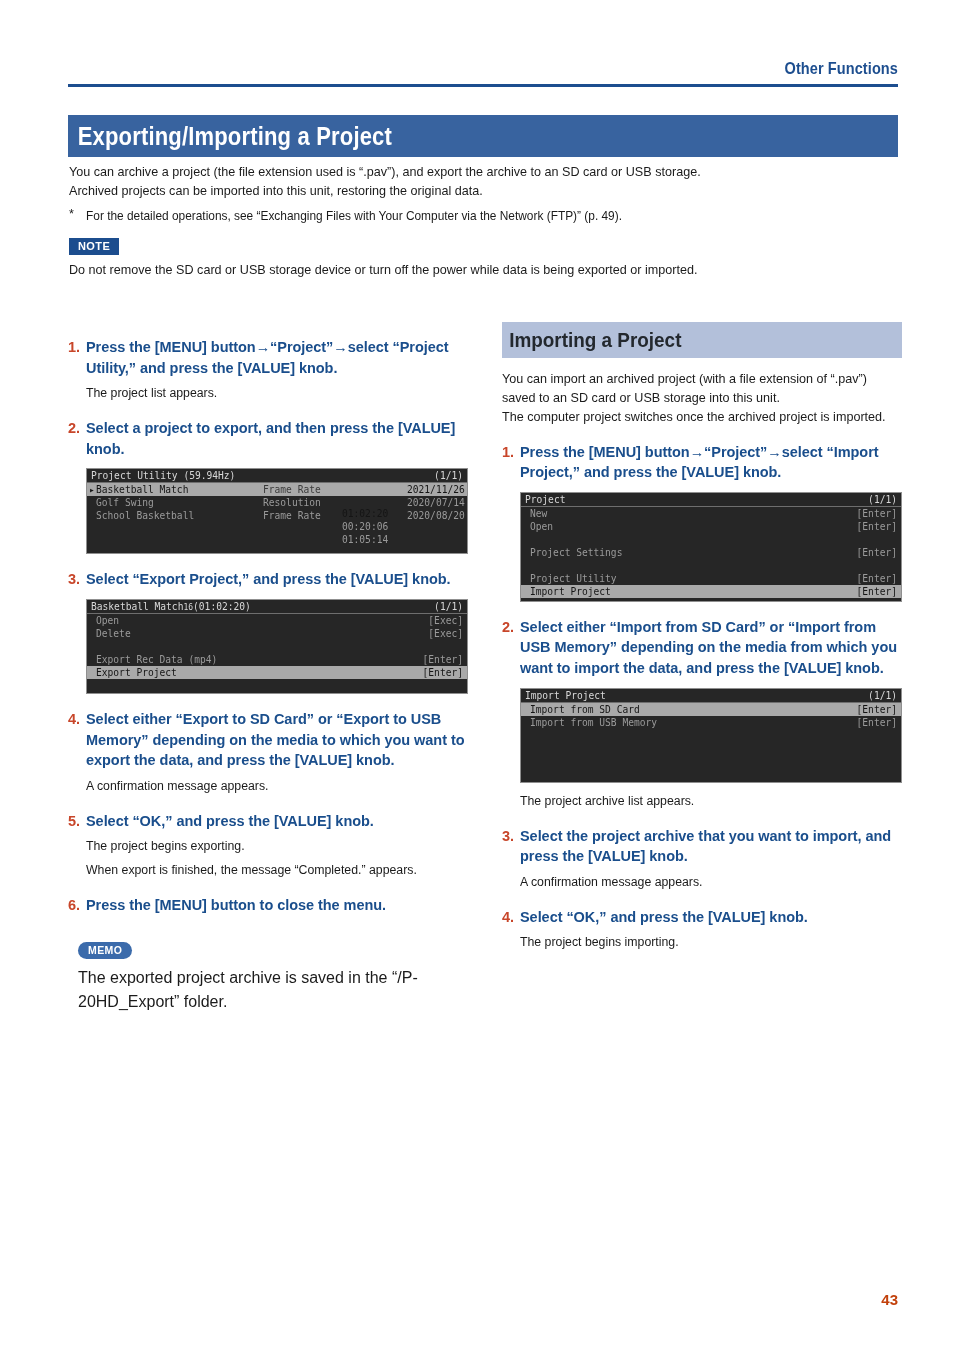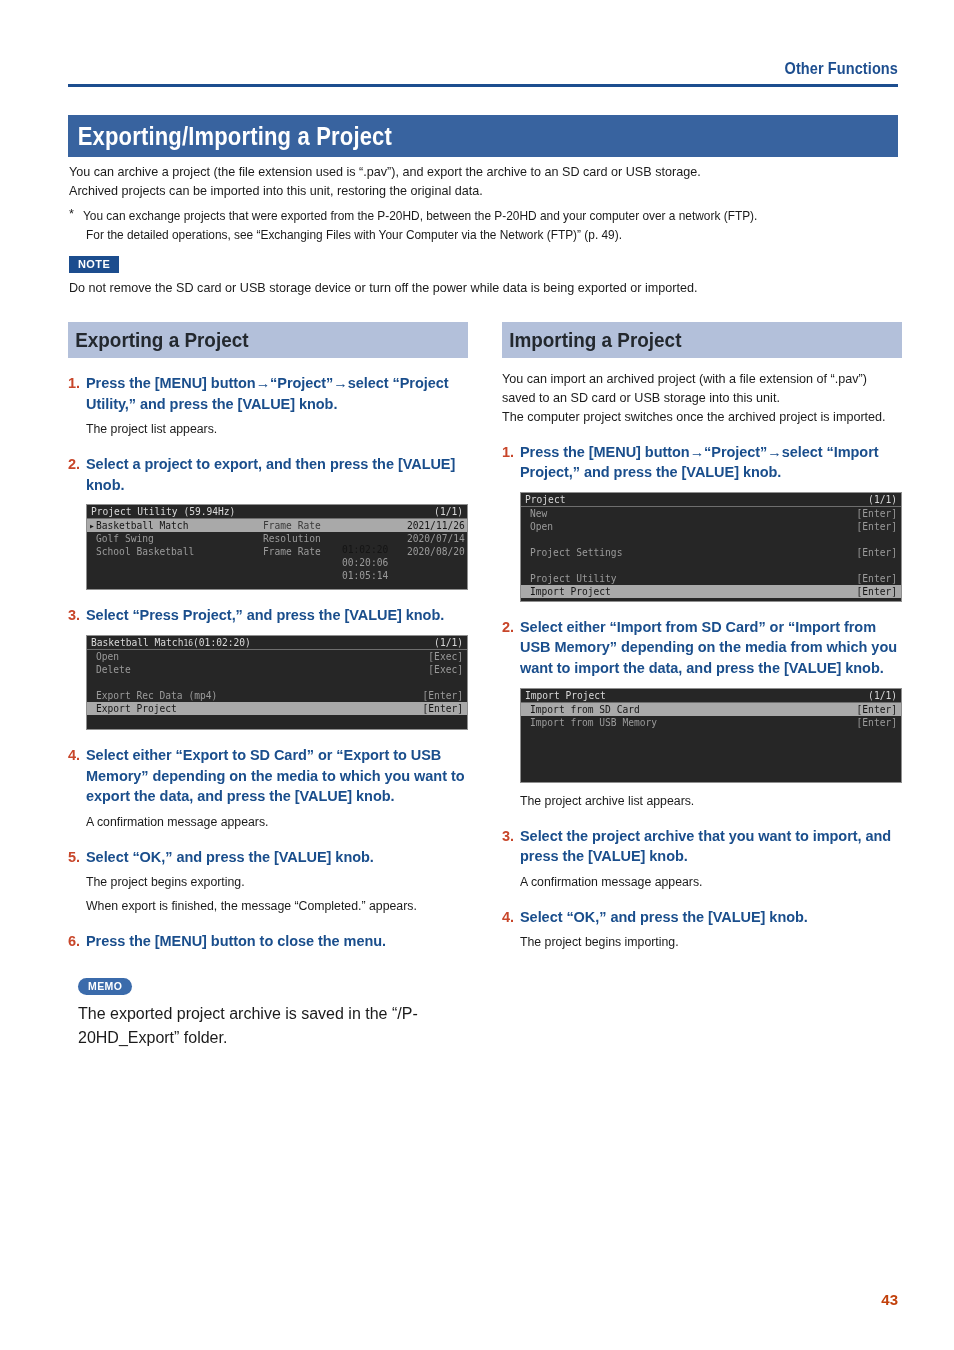--- a/index.html
+++ b/index.html
@@ -181,33 +181,29 @@
   <div class="banner">
     <div class="banner-text">Exporting/Importing a Project</div>
   </div>
 
   <div class="intro">
     <div class="p tight">You can archive a project (the file extension used is “.pav”), and export the archive to an SD card or USB storage.</div>
     <div class="p tight">Archived projects can be imported into this unit, restoring the original data.</div>
     <div class="aster-row">
       <div class="aster-mark">*</div>
       <div class="aster-body">
-        <div>You can exchange projects that were exported from the P-20HD, between the P-20HD and your computer over a network (FTP).</div>
         <div class="l2">For the detailed operations, see “Exchanging Files with Your Computer via the Network (FTP)” (p. 49).</div>
       </div>
     </div>
     <div class="badge-note">NOTE</div>
     <div class="note-body">Do not remove the SD card or USB storage device or turn off the power while data is being exported or imported.</div>
   </div>
 
   <div class="col col-left">
 
-    <div class="sec-head">
-      <div class="sec-head-text">Exporting a Project</div>
-    </div>
 
     <div class="step">
       <div class="step-num">1.</div>
       <div class="step-body">
         <div class="step-title">Press the [MENU] button→“Project”→select “Project Utility,” and press the [VALUE] knob.</div>
         <div class="step-sub">The project list appears.</div>
       </div>
     </div>
 
     <div class="step">
@@ -239,21 +235,21 @@
             <span class="lcd-c2">01:05:14</span>
             <span class="lcd-c3">2020/08/20 16:20</span>
           </div>
         </div>
       </div>
     </div>
 
     <div class="step">
       <div class="step-num">3.</div>
       <div class="step-body">
-        <div class="step-title">Select “Press Project,” and press the [VALUE] knob.</div>
+        <div class="step-title">Select “Export Project,” and press the [VALUE] knob.</div>
 
         <div class="lcd" style="height:95px;">
           <div class="lcd-row lcd-title">
             <span class="lcd-l"><span>Basketball Match</span><span class="sm">16</span><span>(01:02:20)</span></span>
             <span class="lcd-r">(1/1)</span>
           </div>
           <div class="lcd-row dim">
             <span class="lcd-l" style="left:9px;">Open</span>
             <span class="lcd-r">[Exec]</span>
           </div>

